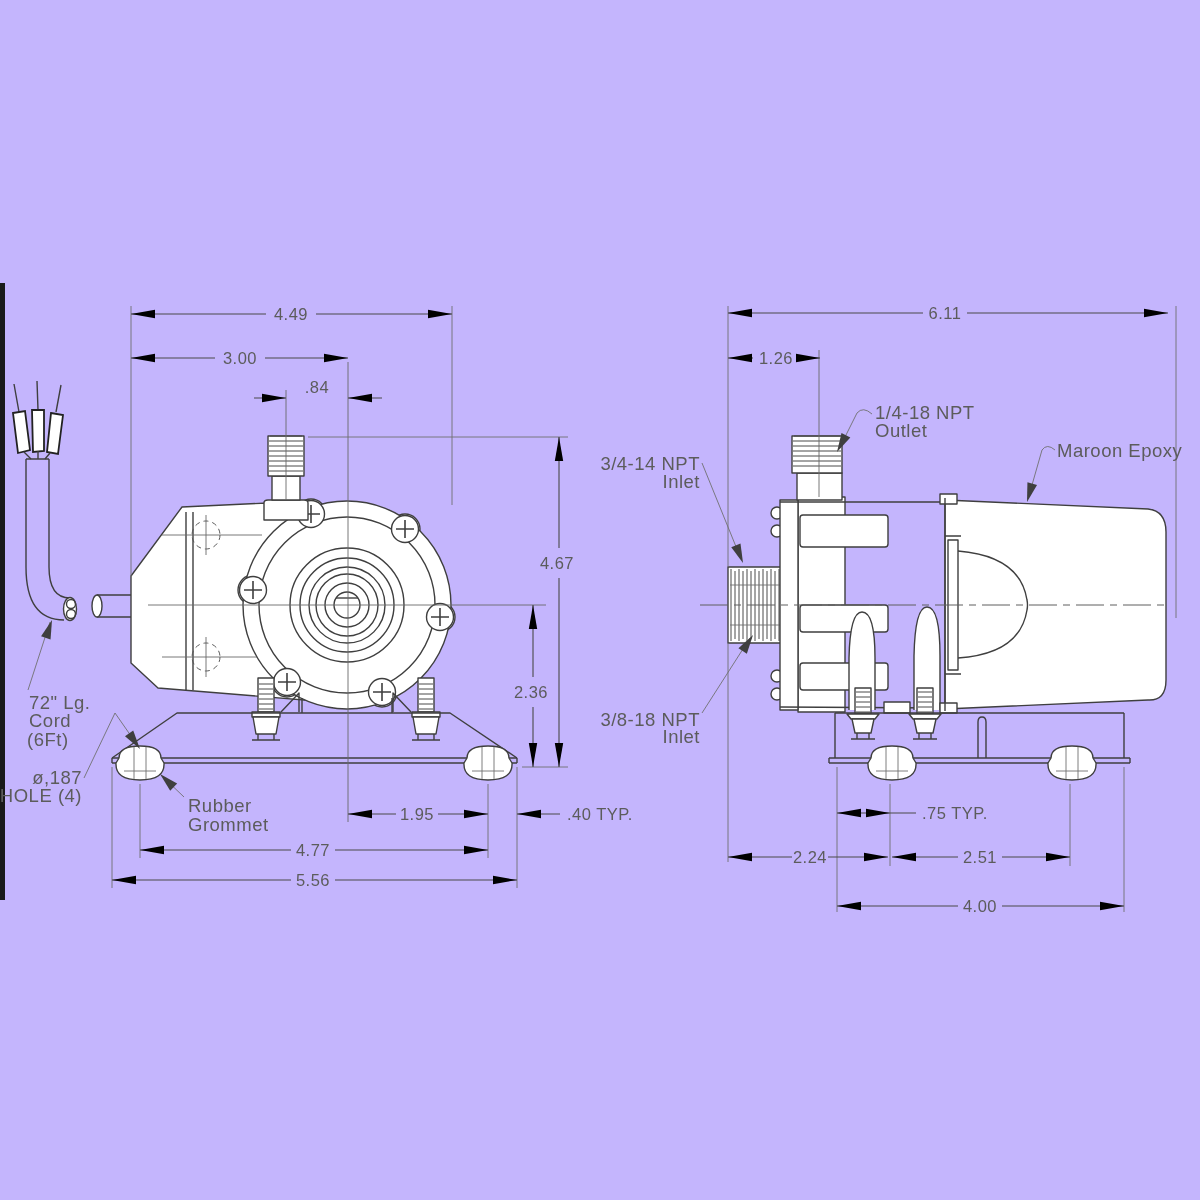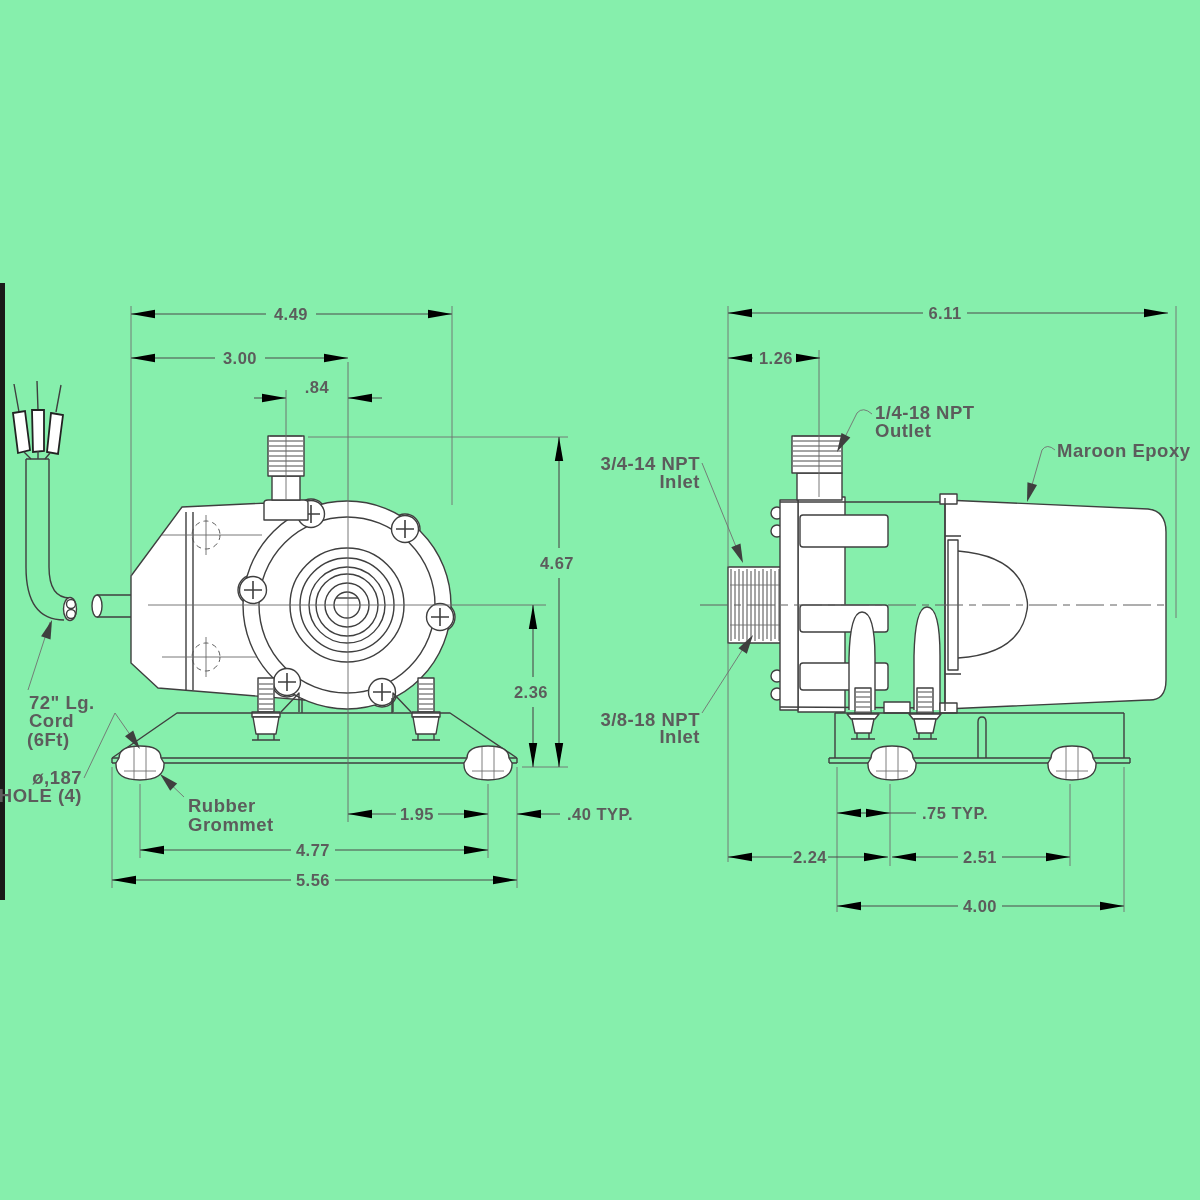--- a/index.html
+++ b/index.html
@@ -1,17 +1,17 @@
 <!DOCTYPE html>
 <html><head>
 <meta charset="utf-8">
 <style>
   html,body{margin:0;padding:0;background:#ffffff;}
-  #page{position:relative;width:1200px;height:1200px;background:#86efac;overflow:hidden;
-        font-family:"Liberation Sans", sans-serif;font-weight:bold;}
+  #page{position:relative;width:1200px;height:1200px;background:#c4b5fd;overflow:hidden;
+        font-family:"Liberation Sans", sans-serif;}
   svg{display:block;}
   text{fill:#5c5c5c;}
   .dim{font-size:16.5px;letter-spacing:.5px;}
   .lbl{font-size:18.5px;letter-spacing:.5px;}
   .obj{stroke:#3f3f3f;stroke-width:1.4;fill:none;stroke-linejoin:round;}
   .objf{stroke:#3f3f3f;stroke-width:1.4;fill:#ffffff;stroke-linejoin:round;}
   .thin{stroke:#707070;stroke-width:.9;fill:none;}
   .dimln{stroke:#4a4a4a;stroke-width:1.1;fill:none;}
   .hatch{stroke:#4a4a4a;stroke-width:1;fill:none;}
   .dash{stroke:#5a5a5a;stroke-width:1;fill:none;stroke-dasharray:5 4;}

